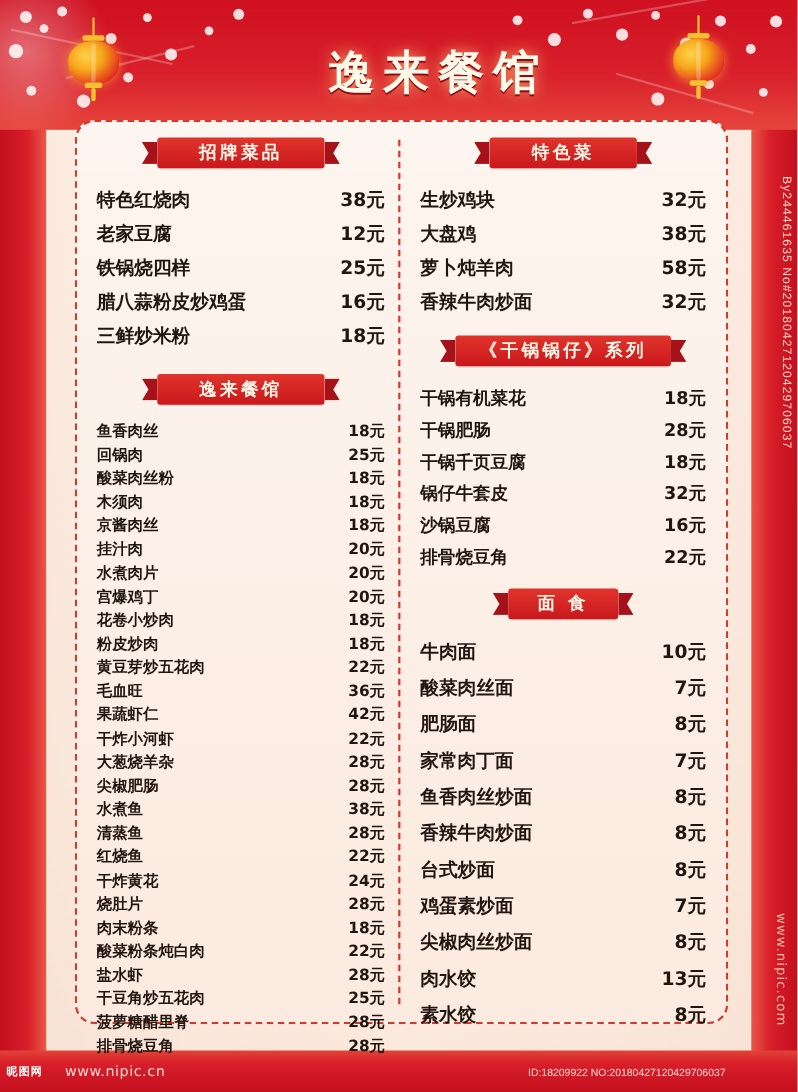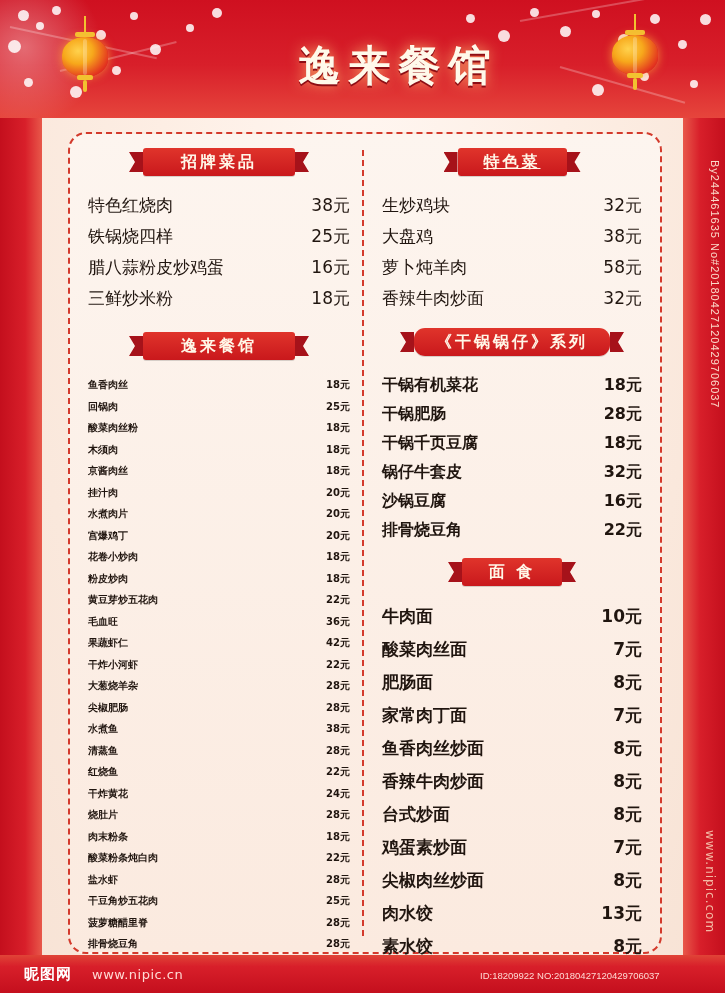--- a/index.html
+++ b/index.html
@@ -55,21 +55,21 @@
   .title{
     position:absolute;left:0;top:38px;width:725px;text-align:center;
     font-family:"DejaVu Serif","Liberation Serif",serif;
     font-weight:bold;font-size:42px;letter-spacing:8px;color:#fff9ea;
     text-shadow:0 2px 0 #8d0d14, 0 0 14px rgba(255,200,120,.8);
     padding-left:36px;
   }
 
   
   .card{
-    position:absolute;left:68px;top:132px;width:590px;height:818px;
+    position:absolute;left:68px;top:109px;width:590px;height:818px;
     border:2px dashed #d33a2c;border-radius:18px;
     background:linear-gradient(180deg,#fdf5ef 0%,#fbeadf 100%);
   }
   .cols{position:absolute;inset:0;display:flex;}
   .col{position:relative;box-sizing:border-box;}
   .col.left{width:292px;padding:14px 12px 0 18px;}
   .col.right{width:298px;padding:14px 18px 0 20px;}
   .divider{
     position:absolute;left:292px;top:16px;width:0;height:786px;
     border-left:2px dashed #d33a2c;
@@ -78,44 +78,44 @@
   
   .banner{
     position:relative;margin:0 auto 10px auto;height:28px;width:152px;
     background:linear-gradient(180deg,#e0342b 0%,#c9181c 100%);
     border-radius:3px;
     display:flex;align-items:center;justify-content:center;
     color:#fff7e8;font-size:16px;font-weight:bold;letter-spacing:3px;
     font-family:"DejaVu Serif","Liberation Serif",serif;
     box-shadow:0 1px 0 rgba(0,0,0,.15);
   }
-  .banner.wide{width:196px;border-radius:11px;}
+  .banner.wide{width:196px;}
   .banner:before,.banner:after{
     content:"";position:absolute;top:4px;width:14px;height:20px;
     background:#a6121a;
   }
   .banner:before{left:-14px;clip-path:polygon(0 0,100% 0,100% 100%,0 100%,6px 50%);}
   .banner:after{right:-14px;clip-path:polygon(0 0,100% 0,calc(100% - 6px) 50%,100% 100%,0 100%);}
   .banner-wrap{position:relative;height:30px;margin-bottom:12px;}
 
   
   ul.items{list-style:none;margin:0;padding:0;}
   ul.items li{
     display:flex;align-items:baseline;
     color:#20150f;
     font-family:"DejaVu Sans","Liberation Sans",sans-serif;
   }
   .nm{flex:0 0 auto;}
   .dots{flex:1 1 auto;}
   .pr{flex:0 0 auto;text-align:right;}
 
   
-  .big li{font-size:17px;font-weight:normal;line-height:31px;}
+  .big li{font-size:17px;font-weight:bold;line-height:31px;}
   .big .pr{min-width:58px;}
-  .small li{font-size:10px;font-weight:bold;line-height:21.5px;}
+  .small li{font-size:14px;font-weight:bold;line-height:21.5px;}
   .small .pr{min-width:52px;}
   .mid li{font-size:16px;font-weight:bold;line-height:29px;}
   .mid .pr{min-width:56px;}
   .noodle li{font-size:17px;font-weight:bold;line-height:33px;}
   .noodle .pr{min-width:56px;}
 
   .indent-left{padding-left:18px;}
   .indent-left2{padding-left:22px;}
   .indent-right{padding-left:14px;}
 
@@ -129,21 +129,21 @@
   .wm-right2{
     position:absolute;right:8px;bottom:60px;
     writing-mode:vertical-rl;
     font-size:12px;color:#f3b9a4;letter-spacing:1px;
   }
   .wm-bottom{
     position:absolute;left:0;bottom:0;width:725px;height:38px;
     display:flex;align-items:center;
   }
   .wm-logo{
-    margin-left:24px;font-size:15px;color:#fff;font-weight:bold;
+    margin-left:6px;font-size:10px;color:#fff;font-weight:bold;
     font-family:"DejaVu Serif","Liberation Serif",serif;letter-spacing:1px;text-align:center;
   }
   .wm-url{margin-left:20px;font-size:13px;color:#ffd9d3;letter-spacing:.5px;}
   .wm-id{
     position:absolute;left:480px;bottom:12px;font-size:9.5px;color:#ffd9d3;
     font-family:"Liberation Sans",sans-serif;
   }
   .corner-light{
     position:absolute;left:0;top:0;width:120px;height:118px;
     background:radial-gradient(circle at 20% 40%, rgba(255,255,255,.35) 0%, rgba(255,255,255,0) 65%);
@@ -218,20 +218,25 @@
           <div class="banner">招牌菜品</div>
         </div>
 
         <ul class="items big indent-left">
           <li>
               <span class="nm">特色红烧肉</span>
               <span class="dots"></span>
               <span class="pr">38元</span>
             </li>
           <li>
+              <span class="nm">老家豆腐</span>
+              <span class="dots"></span>
+              <span class="pr">12元</span>
+            </li>
+          <li>
               <span class="nm">铁锅烧四样</span>
               <span class="dots"></span>
               <span class="pr">25元</span>
             </li>
           <li>
               <span class="nm">腊八蒜粉皮炒鸡蛋</span>
               <span class="dots"></span>
               <span class="pr">16元</span>
             </li>
           <li>
@@ -380,21 +385,21 @@
               <span class="nm">排骨烧豆角</span>
               <span class="dots"></span>
               <span class="pr">28元</span>
             </li>
         </ul>
       </div>
 
       <div class="col right">
 
         <div class="banner-wrap">
-          <div class="banner" style="width:109px;text-decoration:underline;">特色菜</div>
+          <div class="banner" style="width:134px;">特色菜</div>
         </div>
 
         <ul class="items big indent-right">
           <li>
               <span class="nm">生炒鸡块</span>
               <span class="dots"></span>
               <span class="pr">32元</span>
             </li>
           <li>
               <span class="nm">大盘鸡</span>

